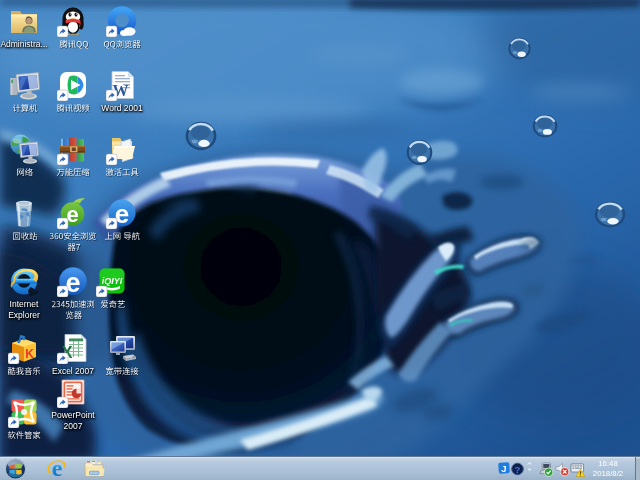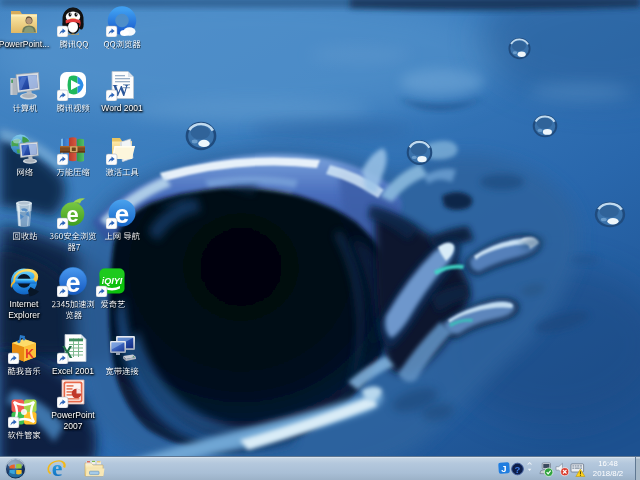--- a/index.html
+++ b/index.html
@@ -226,21 +226,21 @@
     <svg class="ig" width="32" height="32" viewBox="0 0 32 32">
 <path d="M3,6 L12,6 L14,9 L29,9 L29,28 L3,28 Z" fill="#d8ac5a"></path>
 <path d="M3,9.5 L29,9.5 L29,28 L3,28 Z" fill="url(#gfold)"></path>
 <path d="M3,9.5 L29,9.5 L29,11.5 L3,11.5 Z" fill="#fdf0c0" opacity="0.8"></path>
 <ellipse cx="21" cy="15.5" rx="3.5" ry="3.8" fill="#6a5a48"></ellipse>
 <ellipse cx="21" cy="15.8" rx="2.9" ry="3.1" fill="#b89878"></ellipse>
 <path d="M21,12.2 Q17.8,12.8 18.2,16 Q17.5,13 19,11.8 Q21.5,10.8 23,12.5 Q24.5,14 23.8,16 Q24.2,13 21,12.2 Z" fill="#5a4a38"></path>
 <path d="M14,27.5 Q14,20.5 21,20.5 Q28,20.5 28,27.5 Z" fill="#6a7a5c"></path>
 <path d="M16,27.5 Q16,22 21,21.8 Q26,22 26,27.5 Z" fill="#8a9a74"></path>
 </svg>
-    <div class="lbl"><span>PowerPoint...</span></div>
+    <div class="lbl"><span>Administra...</span></div>
   </div>
 <div class="ic" style="left:45px;top:5px">
     <svg class="ig" width="32" height="32" viewBox="0 0 32 32">
 <ellipse cx="16" cy="14" rx="10.5" ry="11.5" fill="#101010"></ellipse>
 <ellipse cx="16" cy="10" rx="8.5" ry="7.2" fill="#141414"></ellipse>
 <ellipse cx="16" cy="11.8" rx="7.2" ry="5.4" fill="#fdfdfd"></ellipse>
 <ellipse cx="13" cy="9.6" rx="1.5" ry="2.1" fill="#101010"></ellipse>
 <ellipse cx="19" cy="9.6" rx="1.5" ry="2.1" fill="#101010"></ellipse>
 <ellipse cx="13.4" cy="9" rx="0.5" ry="0.7" fill="#ffffff"></ellipse>
 <ellipse cx="19.4" cy="9" rx="0.5" ry="0.7" fill="#ffffff"></ellipse>
@@ -512,21 +512,21 @@
 <path d="M12,9 H26 M12,12.5 H26 M12,16 H26 M12,19.5 H26 M12,23 H26"></path>
 <path d="M16.5,6.5 V25 M21.5,6.5 V25"></path>
 </g>
 <path d="M12,9 L26,9 L26,6.5 L12,6.5 Z" fill="#3f8f5f"></path>
 <text x="10" y="25.5" font-size="16" font-weight="bold" fill="#1e7145" text-anchor="middle">X</text>
 <g transform="translate(0,21)">
         <rect x="0" y="0" width="11" height="11" rx="2" fill="#fdfdfd" stroke="#9aa7b4" stroke-width="0.5"></rect>
         <path d="M2.5,8.5 Q2.8,5 5.5,4.2 L5.5,2.5 L8.7,5 L5.5,7.5 L5.5,5.9 Q3.8,6.3 2.5,8.5 Z" fill="#2a63b8"></path>
       </g>
     </svg>
-    <div class="lbl"><span>Excel 2001</span></div>
+    <div class="lbl"><span>Excel 2007</span></div>
   </div>
 <div class="ic" style="left:94px;top:332px">
     <svg class="ig" width="32" height="32" viewBox="0 0 32 32">
 <rect x="10" y="4" width="19" height="14" rx="1.2" fill="url(#gmon)"></rect>
 <rect x="11.8" y="5.8" width="15.4" height="10.4" fill="url(#gscr)"></rect>
 <path d="M11.8,5.8 L27.2,5.8 L11.8,14 Z" fill="#8ab0e0" opacity="0.55"></path>
 <rect x="4" y="9" width="16" height="12" rx="1.2" fill="url(#gmon)"></rect>
 <rect x="5.6" y="10.6" width="12.8" height="8.8" fill="url(#gscr2)"></rect>
 <path d="M5.6,10.6 L18.4,10.6 L5.6,17.5 Z" fill="#9ec0ea" opacity="0.55"></path>
 <path d="M10,21 L14,21 L14,23 L10,23 Z" fill="#98a2b2"></path>

